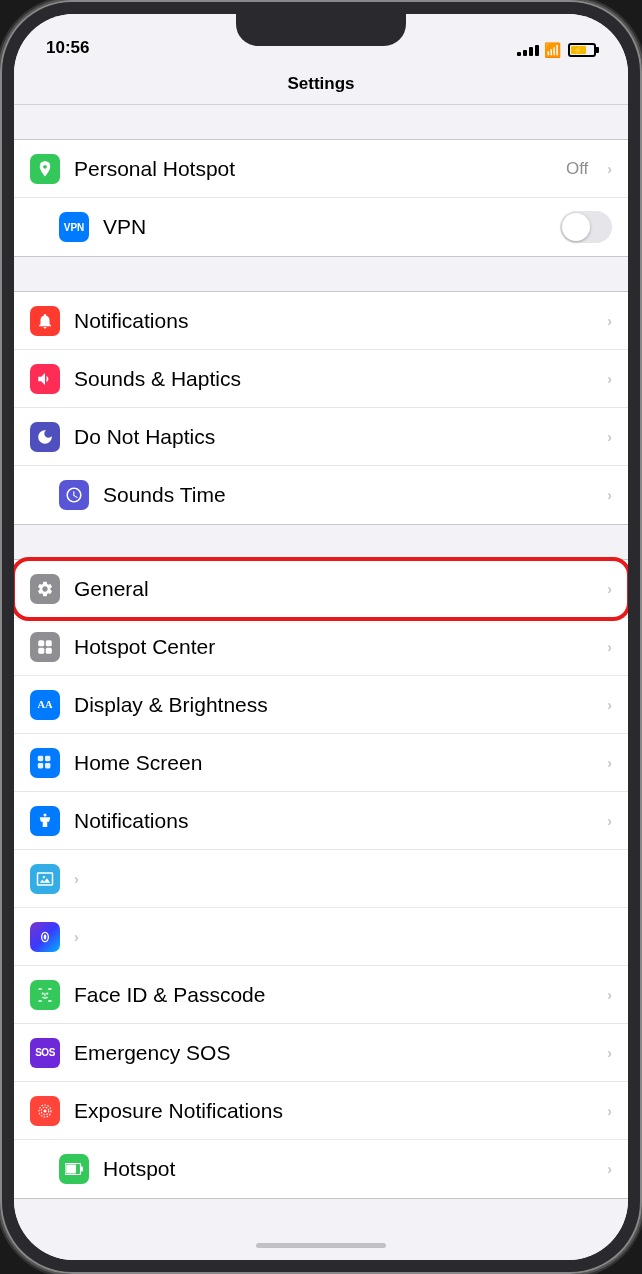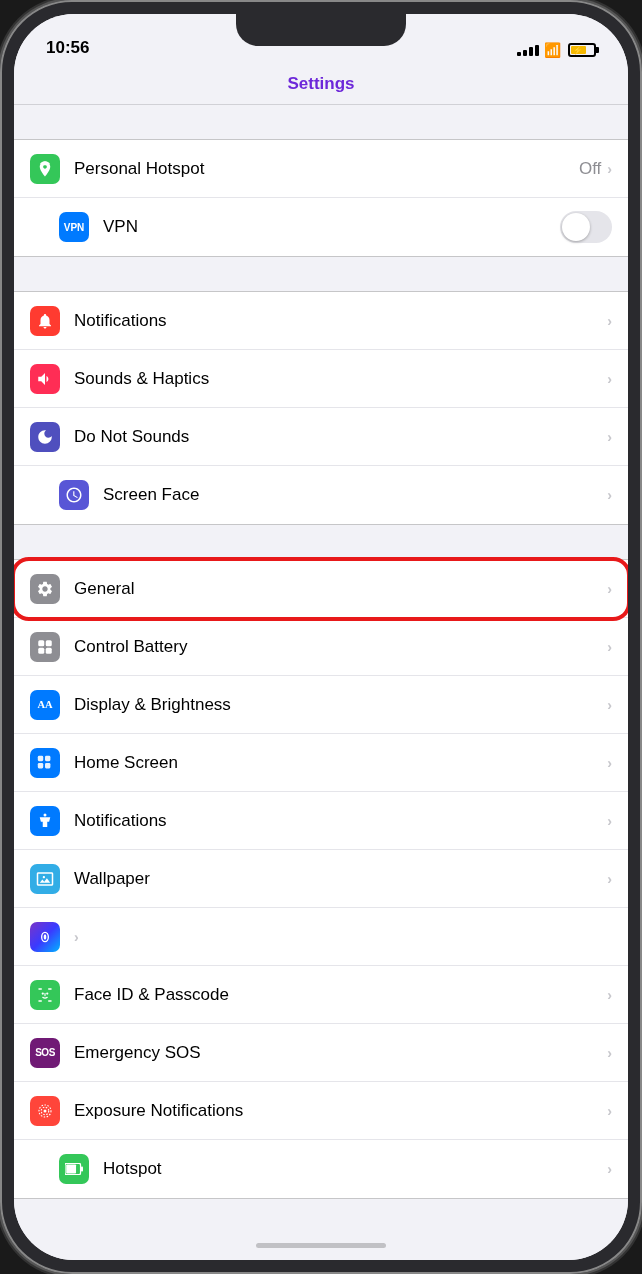--- a/index.html
+++ b/index.html
@@ -129,21 +129,21 @@
     .nav-bar {
       background: #f2f2f7;
       padding: 8px 16px 10px;
       text-align: center;
       border-bottom: 1px solid #d1d1d6;
       flex-shrink: 0;
     }
     .nav-title {
       font-size: 17px;
       font-weight: 600;
-      color: #6d28d9;
+      color: #000000;
     }
 
     
     .content {
       flex: 1;
       overflow-y: auto;
       background: #f2f2f7;
     }
 
     .section-gap {
@@ -182,28 +182,28 @@
       align-items: center;
       justify-content: center;
       margin-right: 14px;
       flex-shrink: 0;
       font-size: 16px;
       color: #fff;
     }
 
     .row-label {
       flex: 1;
-      font-size: 17px;
+      font-size: 21px;
       color: #000;
     }
 
     .row-value {
       font-size: 17px;
       color: #8e8e93;
-      margin-right: 6px;
+      margin-right: 19px;
     }
 
     .row-chevron {
       color: #c7c7cc;
       font-size: 14px;
       font-weight: 600;
     }
 
     
     .toggle {
@@ -226,21 +226,21 @@
     }
 
     
     .bg-green { background: #34c759; }
     .bg-blue { background: #007aff; }
     .bg-red { background: #ff3b30; }
     .bg-pink { background: #ff2d55; }
     .bg-purple { background: #5856d6; }
     .bg-indigo { background: #4f4fbe; }
     .bg-gray { background: #8e8e93; }
-    .bg-sos-red { background: #701a75; }
+    .bg-sos-red { background: #6d28d9; border-radius: 6px; }
     .bg-battery-green { background: #34c759; }
     .bg-cyan { background: #32ade6; }
 
     
     .home-bar {
       height: 30px;
       background: #f2f2f7;
       display: flex;
       align-items: center;
       justify-content: center;
@@ -352,31 +352,31 @@
           <span class="row-label">Sounds &amp; Haptics</span>
           <span class="row-chevron">›</span>
         </div>
 
         <div class="settings-row">
           <div class="row-icon bg-indigo">
             <svg width="18" height="18" viewBox="0 0 24 24" fill="white">
               <path d="M12 3c-4.97 0-9 4.03-9 9s4.03 9 9 9 9-4.03 9-9c0-.46-.04-.92-.1-1.36-.98 1.37-2.58 2.26-4.4 2.26-2.98 0-5.4-2.42-5.4-5.4 0-1.81.89-3.42 2.26-4.4-.44-.06-.9-.1-1.36-.1z"></path>
             </svg>
           </div>
-          <span class="row-label">Do Not Sounds</span>
+          <span class="row-label">Do Not Haptics</span>
           <span class="row-chevron">›</span>
         </div>
 
         <div class="settings-row">
           <div class="row-icon bg-purple">
             <svg width="18" height="18" viewBox="0 0 24 24" fill="white">
               <path d="M11.99 2C6.47 2 2 6.48 2 12s4.47 10 9.99 10C17.52 22 22 17.52 22 12S17.52 2 11.99 2zM12 20c-4.42 0-8-3.58-8-8s3.58-8 8-8 8 3.58 8 8-3.58 8-8 8zm.5-13H11v6l5.25 3.15.75-1.23-4.5-2.67V7z"></path>
             </svg>
           </div>
-          <span class="row-label">Screen Face</span>
+          <span class="row-label">Sounds Time</span>
           <span class="row-chevron">›</span>
         </div>
       </div>
 
       <div class="section-gap"></div>
 
       <div class="settings-group">
 
         <div style="position:relative;">
           <div class="settings-row">
@@ -393,21 +393,21 @@
 
         <div class="settings-row">
           <div class="row-icon bg-gray">
             <svg width="18" height="18" viewBox="0 0 24 24" fill="white">
               <rect x="3" y="3" width="8" height="8" rx="2" fill="white"></rect>
               <rect x="13" y="3" width="8" height="8" rx="2" fill="white"></rect>
               <rect x="3" y="13" width="8" height="8" rx="2" fill="white"></rect>
               <rect x="13" y="13" width="8" height="8" rx="2" fill="white"></rect>
             </svg>
           </div>
-          <span class="row-label">Control Battery</span>
+          <span class="row-label">Hotspot Center</span>
           <span class="row-chevron">›</span>
         </div>
 
         <div class="settings-row">
           <div class="row-icon bg-blue">
             <svg width="18" height="18" viewBox="0 0 24 24" fill="white">
               <text x="2" y="16" font-size="14" font-weight="900" fill="white" font-family="serif">AA</text>
             </svg>
           </div>
           <span class="row-label">Display &amp; Brightness</span>
@@ -437,21 +437,20 @@
           <span class="row-label">Notifications</span>
           <span class="row-chevron">›</span>
         </div>
 
         <div class="settings-row">
           <div class="row-icon bg-cyan">
             <svg width="18" height="18" viewBox="0 0 24 24" fill="white">
               <path d="M21 3H3c-1.1 0-2 .9-2 2v14c0 1.1.9 2 2 2h18c1.1 0 2-.9 2-2V5c0-1.1-.9-2-2-2zm0 16H3V5h18v14zm-9-9.5c0 .83-.67 1.5-1.5 1.5S9 10.33 9 9.5 9.67 8 10.5 8s1.5.67 1.5 1.5zM5 17l3.5-4.5 2.5 3 3.5-4.5 4.5 6H5z"></path>
             </svg>
           </div>
-          <span class="row-label">Wallpaper</span>
           <span class="row-chevron">›</span>
         </div>
 
         <div class="settings-row">
           <div class="row-icon" style="background: linear-gradient(135deg, #7a35c7, #3a3aff, #00b3ff);">
             <svg width="16" height="16" viewBox="0 0 24 24" fill="white">
               <ellipse cx="12" cy="12" rx="5" ry="7" fill="none" stroke="white" stroke-width="2"></ellipse>
               <ellipse cx="12" cy="12" rx="2" ry="4" fill="white"></ellipse>
             </svg>
           </div>

